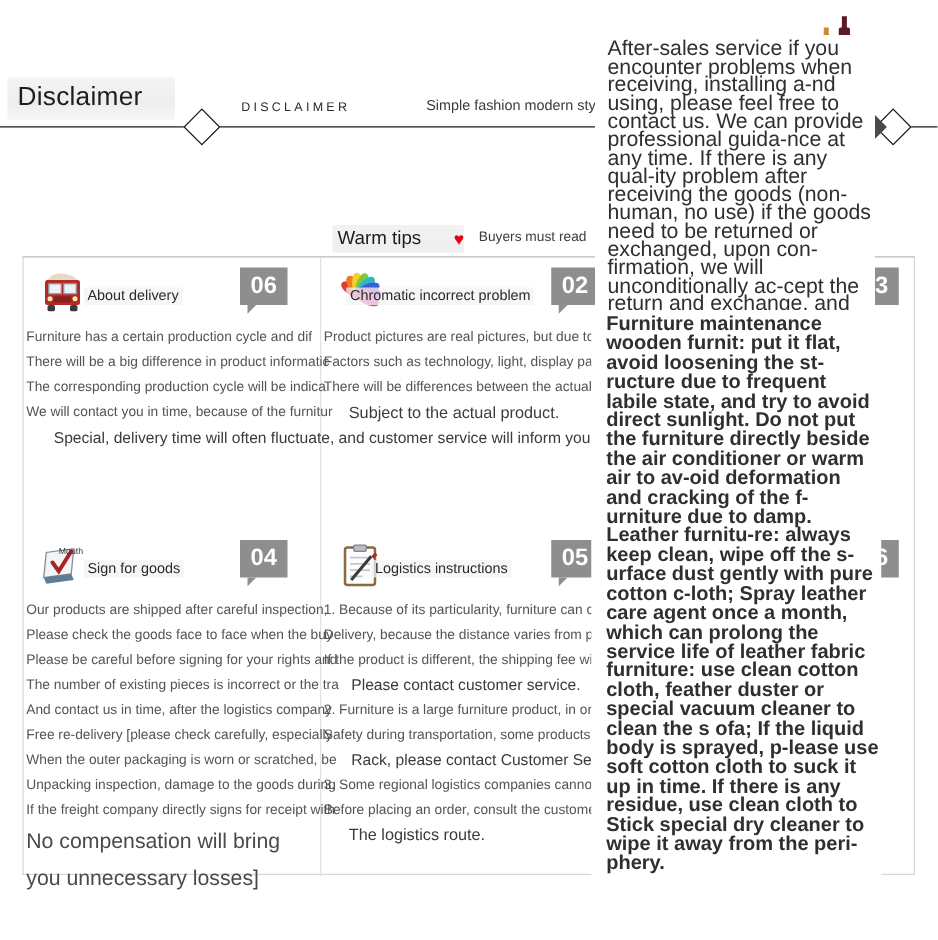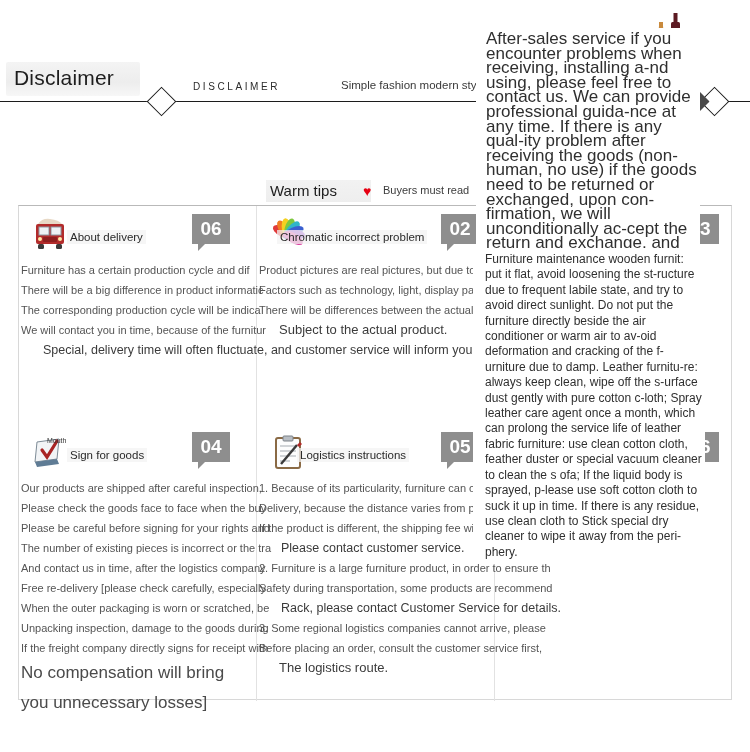--- a/index.html
+++ b/index.html
@@ -93,21 +93,21 @@
   .ln.ind{padding-left:24px;color:#3b3b3b;font-size:12.5px;}
   .ln.big{font-size:13px;color:#3b3b3b;padding-left:22px;}
   .ln.tail{font-size:17px;color:#4a4a4a;padding-left:2px;line-height:30px;}
 
   
   .para{
     position:absolute;background:#fff;z-index:6;
     font-size:17px;line-height:14.6px;color:#2f2f2f;
   }
   .para.p3{left:476px;top:28px;width:212px;padding:4px 2px 4px 10px;}
-  .para.p6{left:473px;top:248px;width:218px;padding:4px 2px 4px 12px;font-size:12px;line-height:15.4px;}
+  .para.p6{left:473px;top:248px;width:218px;padding:4px 2px 4px 12px;font-size:16px;line-height:15.4px;font-weight:bold;}
 </style>
 </head>
 <body>
 
 <div class="header">
 
   <svg class="hero-art" viewBox="0 0 86 96">
     <ellipse cx="43" cy="44" rx="31" ry="8" fill="#e8e9ec" stroke="#b9bcc2" stroke-width="1"></ellipse>
     <ellipse cx="43" cy="41" rx="31" ry="8" fill="#fbfbfc" stroke="#b0b3b9" stroke-width="1"></ellipse>
     <path d="M28 46 L20 92" stroke="#2b2b2b" stroke-width="2.4" fill="none"></path>

